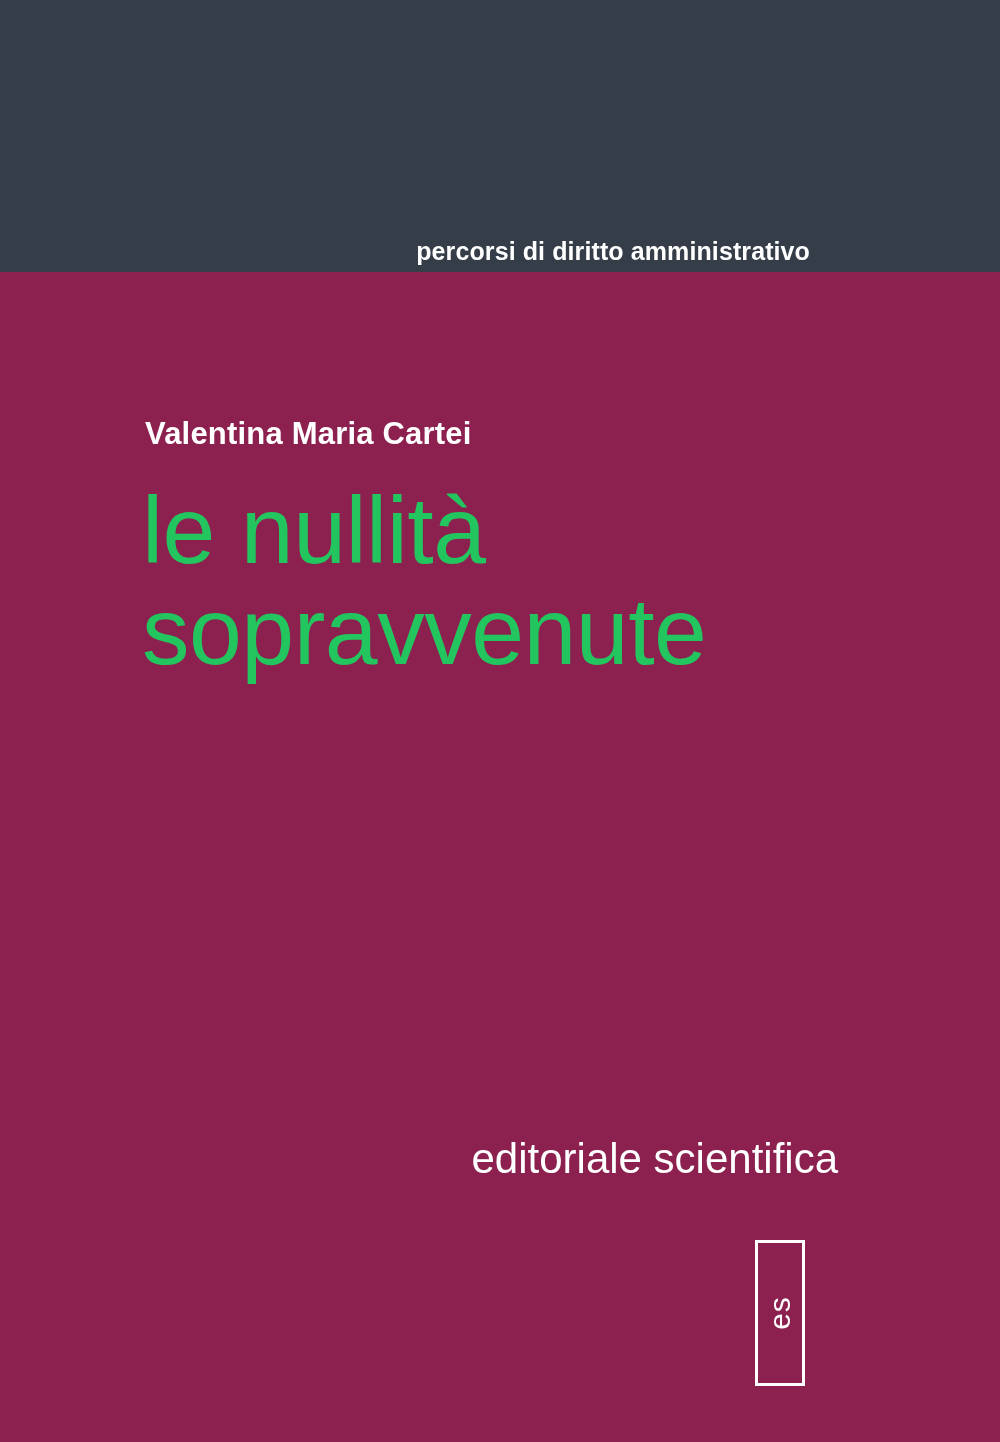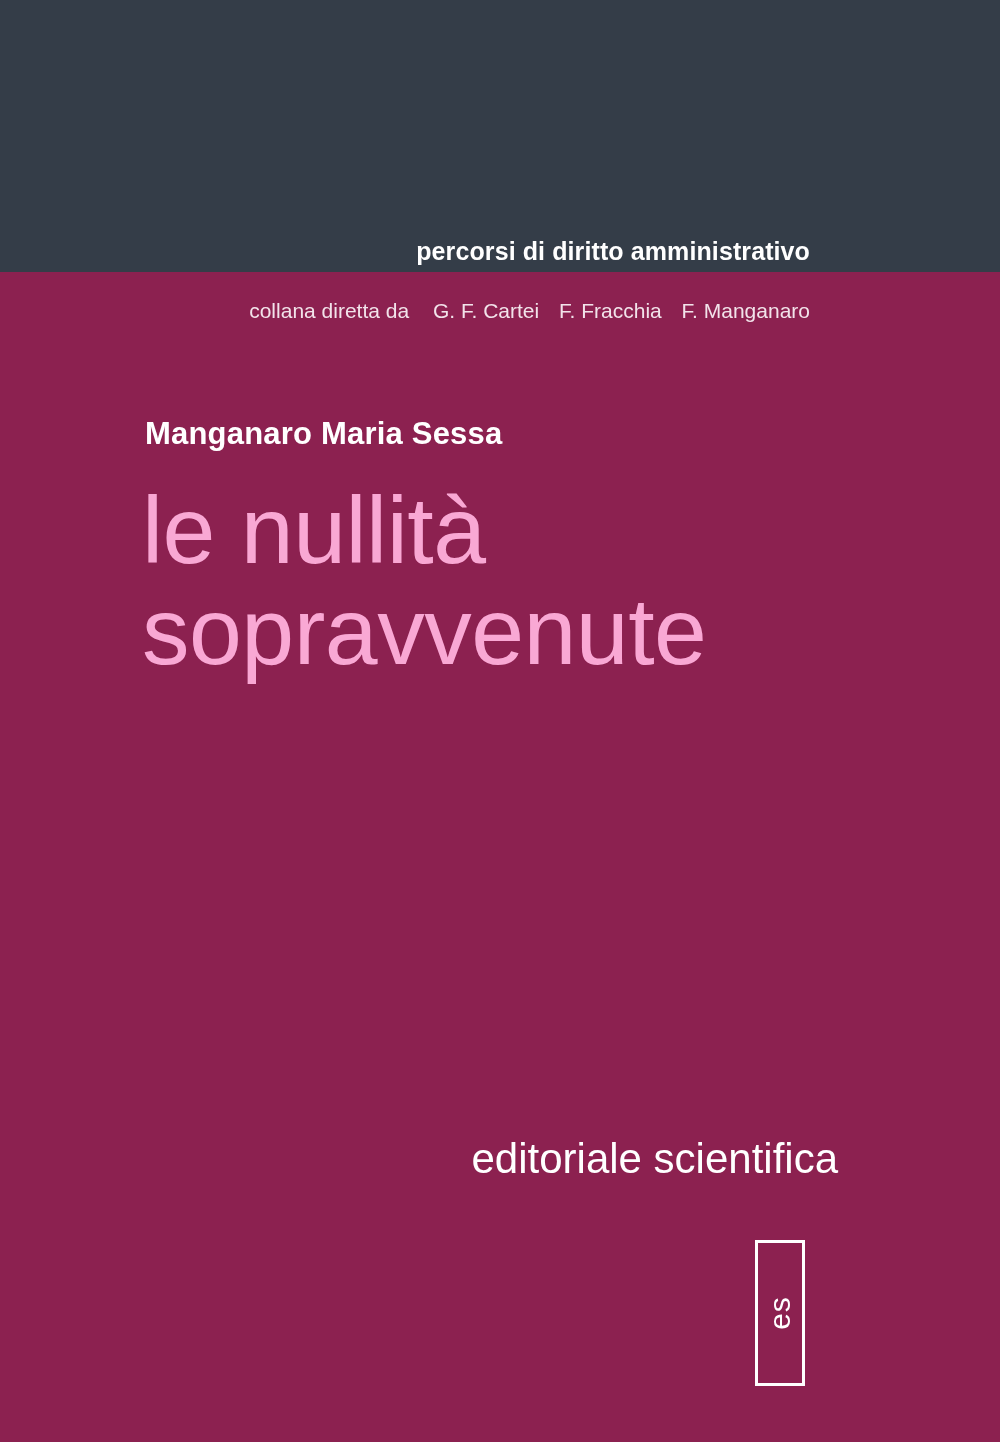--- a/index.html
+++ b/index.html
@@ -64,21 +64,21 @@
     font-weight: bold;
     letter-spacing: 0.2px;
     line-height: 1;
     white-space: nowrap;
   }
   .title {
     position: absolute;
     left: 142px;
     top: 480px;
     width: 790px;
-    color: #f9a8d4;
+    color: #22c55e;
     font-size: 95px;
     font-weight: 300;
     line-height: 1.06;
     letter-spacing: -0.5px;
   }
   .title .line {
     display: block;
     white-space: nowrap;
   }
   .publisher {
@@ -118,28 +118,22 @@
 </style>
 </head>
 <body>
 
 <div class="cover">
 
   <div class="top-band"></div>
 
   <div class="series-title">percorsi di diritto amministrativo</div>
 
-  <div class="series-line">
-    <span class="label">collana diretta da</span>
-    <span class="editor">G. F. Cartei</span>
-    <span class="editor">F. Fracchia</span>
-    <span class="editor">F. Manganaro</span>
-  </div>
 
-  <div class="author">Manganaro Maria Sessa</div>
+  <div class="author">Valentina Maria Cartei</div>
 
   <div class="title">
     <span class="line">le nullità</span>
     <span class="line">sopravvenute</span>
   </div>
 
   <div class="publisher">editoriale scientifica</div>
 
   <div class="logo">
     <span class="logo-text">es</span>

